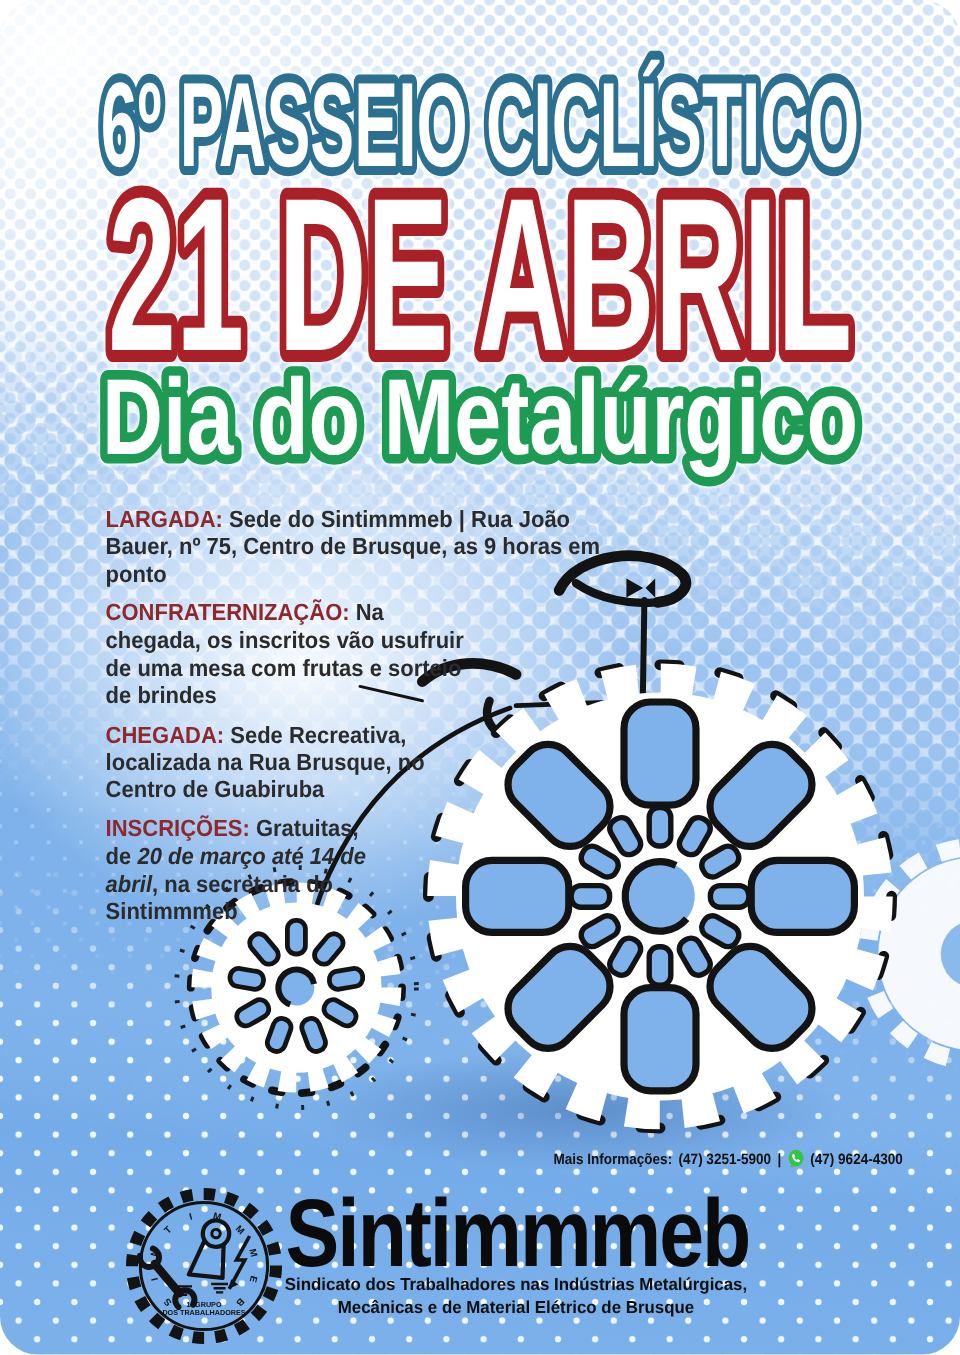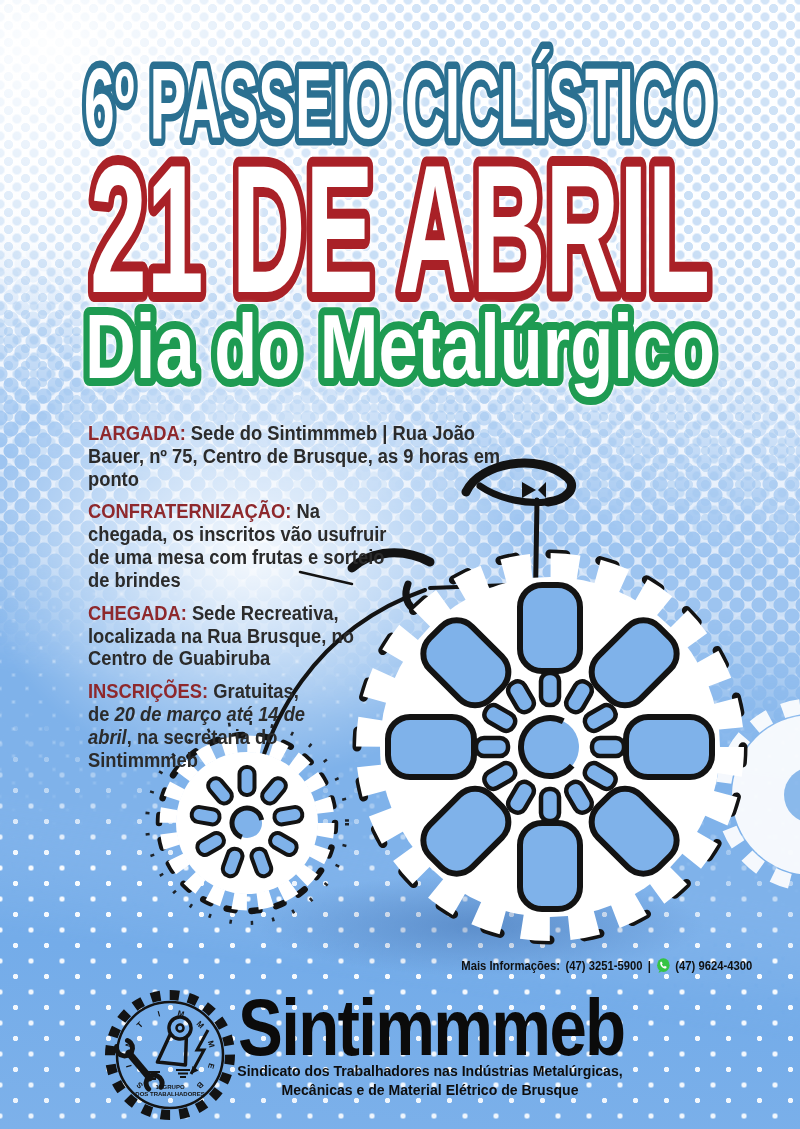--- a/index.html
+++ b/index.html
@@ -1,17 +1,17 @@
 <!DOCTYPE html>
 <html><head>
 <meta charset="utf-8">
 <style>
   html,body{margin:0;padding:0;}
   .poster{position:relative;width:800px;height:1129px;overflow:hidden;
-    background:#fff;font-family:"Liberation Sans",sans-serif;}
+    background:#fff;font-family:"Liberation Sans",sans-serif;border-radius:32px;}
   .layer{position:absolute;inset:0;pointer-events:none;}
 
   
   .bg-base{background:linear-gradient(185deg,#ffffff 0%,#fdfeff 20%,#f1f6fd 36%,
     #d4e4f8 52%,#a9ccf2 64%,#83b5ec 74%,#74ace9 84%,#7db1ea 100%);}
   .bg-dots-sm{
     background-image:
       radial-gradient(circle,#c7ddf5 4.2px,rgba(199,221,245,0) 5px),
       radial-gradient(circle,#c7ddf5 4.2px,rgba(199,221,245,0) 5px);
     background-size:17px 17px;background-position:0 0,8.5px 8.5px;

